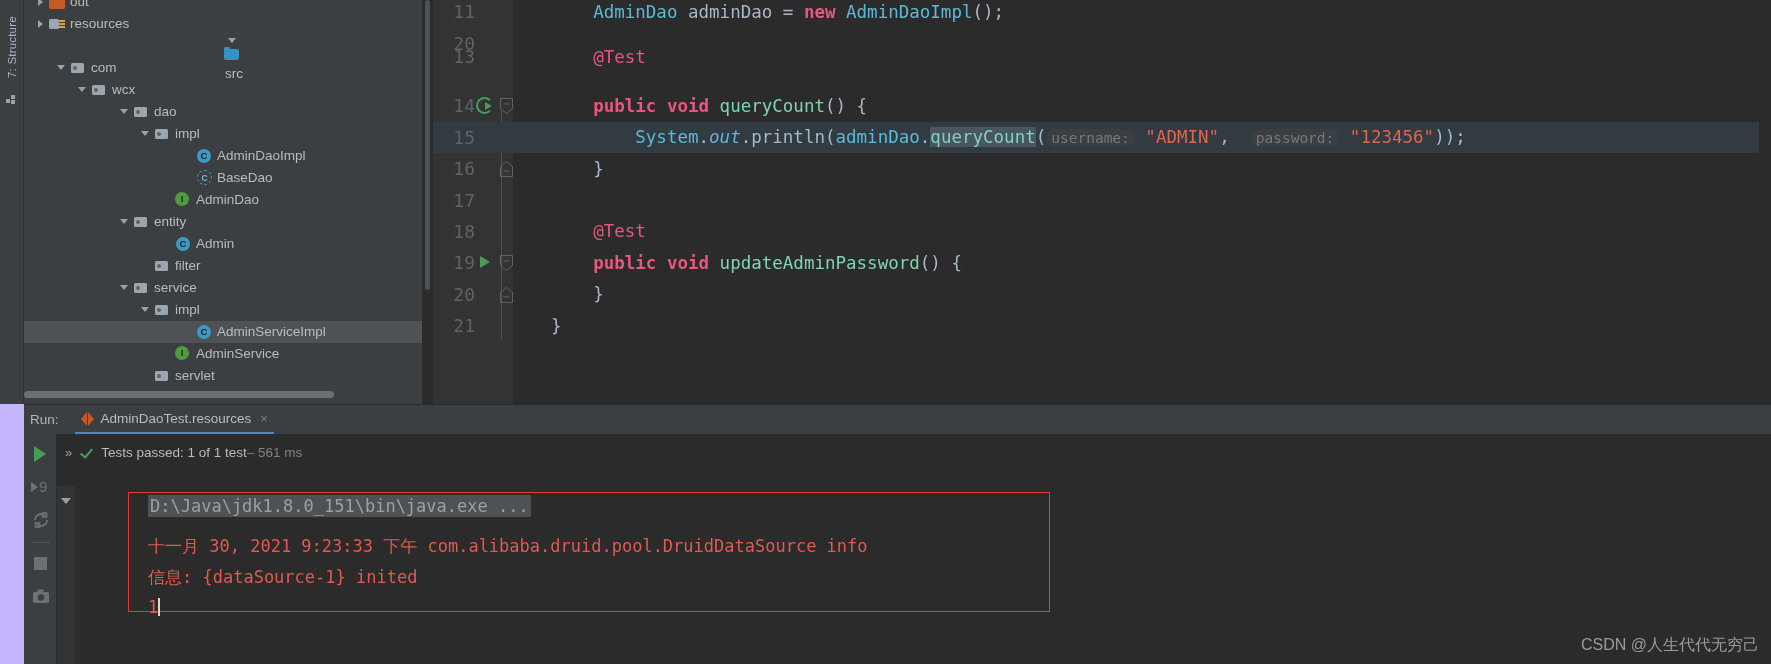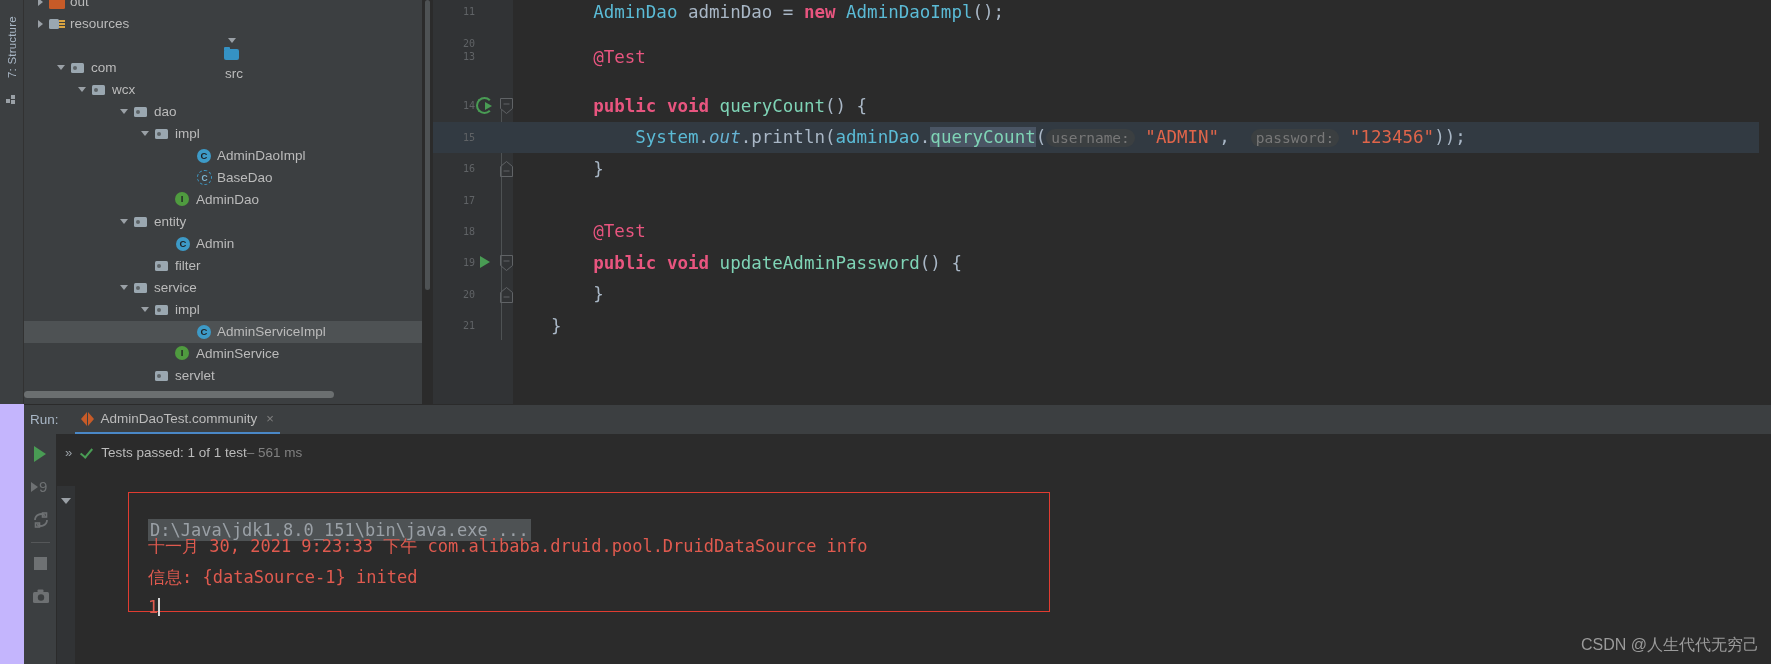--- a/index.html
+++ b/index.html
@@ -137,21 +137,21 @@
   .ed-gutter{
     position:absolute; left:0; top:0; width:80px; height:404px;
     background:#313335;
   }
   .code-line{
     position:absolute; left:0; width:1338px; height:31.4px;
     display:flex; align-items:center;
   }
   .code-line.caret{ background:#323a42; }
   .ln{
-    width:42px; text-align:right; color:#606366; font-size:10px;
+    width:42px; text-align:right; color:#606366; font-size:18px;
     font-family:"DejaVu Sans Mono", monospace; flex:0 0 auto;
   }
   .gut-icons{ width:38px; height:31px; position:relative; flex:0 0 auto; }
   .run-green{
     position:absolute; left:5px; top:9px;
     border-left:10px solid #499c54; border-top:6px solid transparent; border-bottom:6px solid transparent;
   }
   .run-ok{ position:absolute; left:1px; top:7px; width:17px; height:17px; }
   .run-ok:before{
     content:""; position:absolute; left:0; top:0; width:13px; height:13px;
@@ -510,21 +510,21 @@
       </div>
     <div class="ed-vscroll"></div>
   </div>
 
   <div class="run-win">
 
     <div class="run-tabbar">
       <span class="run-label">Run:</span>
       <div class="run-tab">
         <span class="run-tab-icon"></span>
-        <span class="run-tab-name">AdminDaoTest.community</span>
+        <span class="run-tab-name">AdminDaoTest.resources</span>
         <span class="run-tab-close">×</span>
       </div>
     </div>
 
     <div class="run-side">
       <div class="sideicon si-run"></div>
       <div class="sideicon si-rerun">
           <span>9</span>
         </div>
       <div class="sideicon si-refresh">
@@ -553,21 +553,21 @@
         <span class="check"></span>
         <span class="ts-text">Tests passed: 1 of 1 test</span>
         <span class="ts-time"> – 561 ms</span>
       </div>
 
       <div class="console-gut"></div>
       <div class="console-fold"></div>
 
       <div class="redbox"></div>
       <div id="consoleLines">
-          <div class="cline" style="top: 86px;"><span class="cl-cmd">D:\Java\jdk1.8.0_151\bin\java.exe ...</span></div>
+          <div class="cline" style="top: 62px;"><span class="cl-cmd">D:\Java\jdk1.8.0_151\bin\java.exe ...</span></div>
           <div class="cline" style="top: 101px;"><span class="cl-red">十一月 30, 2021 9:23:33 下午 com.alibaba.druid.pool.DruidDataSource info</span></div>
           <div class="cline" style="top: 132px;"><span class="cl-red">信息: {dataSource-1} inited</span></div>
           <div class="cline" style="top: 163px;"><span class="cl-red">1</span><span class="caret-bar"></span></div>
         </div>
     </div>
   </div>
 
   <div class="watermark">CSDN @人生代代无穷己</div>
 </div>
 

